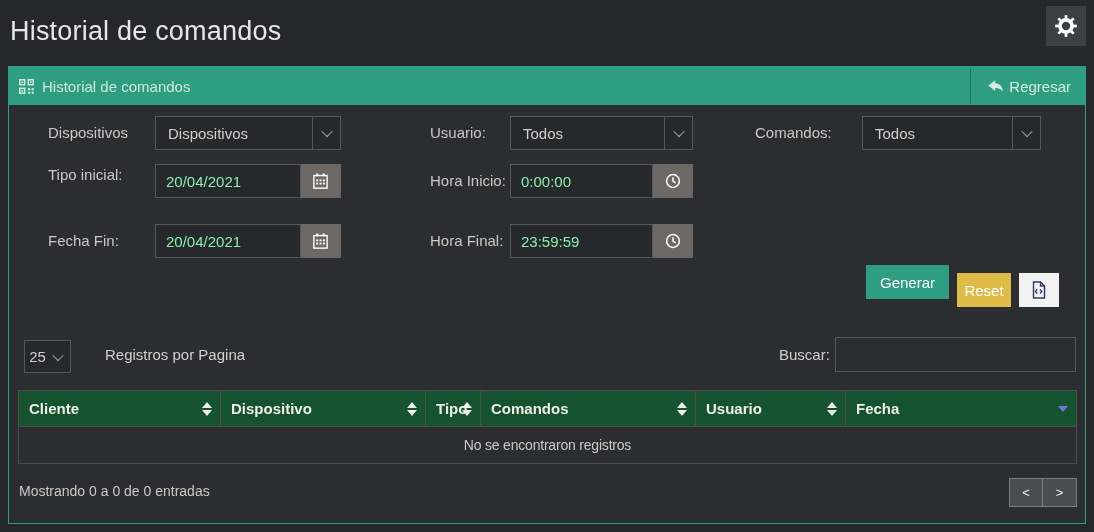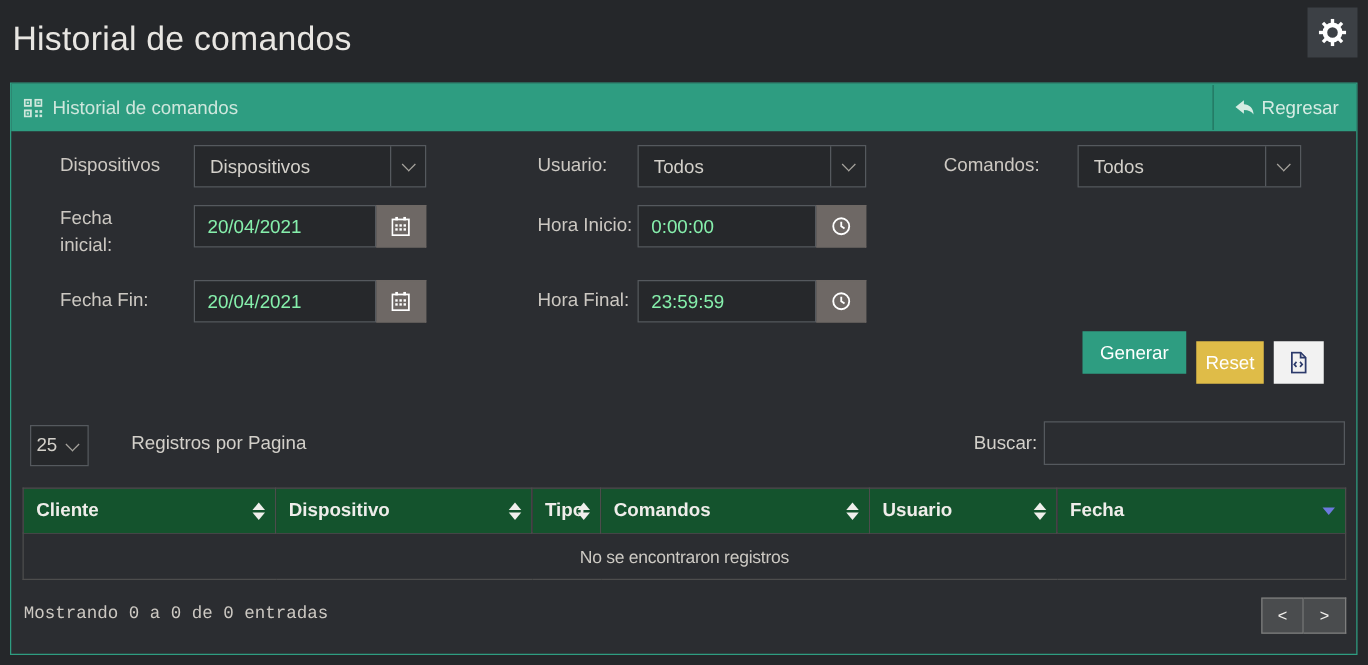--- a/index.html
+++ b/index.html
@@ -100,21 +100,21 @@
   }
   .sort-both { position: absolute; right: 8px; top: 50%; transform: translateY(-50%);
     display: flex; flex-direction: column; gap: 2px; }
   .tri-up   { width: 0; height: 0; border-left: 5px solid transparent; border-right: 5px solid transparent;
               border-bottom: 6px solid #f0efec; }
   .tri-down { width: 0; height: 0; border-left: 5px solid transparent; border-right: 5px solid transparent;
               border-top: 6px solid #f0efec; }
   .tri-down.active { border-top-color: #6c79de; }
 
   
-  .showing { position: absolute; left: 10px; top: 378px; font-size: 14px; color: #ccc8c2; font-family: Liberation Mono, monospace; }
+  .showing { position: absolute; left: 10px; top: 378px; font-size: 14px; color: #ccc8c2; }
   .pager { position: absolute; left: 1000px; top: 373px; display: flex; }
   .pager button {
     width: 34px; height: 29px; background: #4a4c4e; border: 1px solid #7e7e7e;
     color: #f2f0ed; font-size: 13px; cursor: pointer;
     font-family: "Liberation Sans", "DejaVu Sans", sans-serif;
   }
   .pager button + button { border-left: none; }
 
   svg { display: block; }
 </style>
@@ -196,21 +196,21 @@
     </div>
 
     <div class="flabel" style="left:746px; top:17px;">Comandos:</div>
     <div class="sel" style="left:853px; top:11px; width:179px;">
       <span class="sel-value">Todos</span>
       <span class="sel-caret-box">
           <span class="chev"></span>
         </span>
     </div>
 
-    <div class="flabel" style="left:39px; top:59px; width:80px;">Fecha inicial:</div>
+    <div class="flabel" style="left:39px; top:59px; width:80px;">Tipo inicial:</div>
     <div class="igroup" style="left:146px; top:59px;">
       <input style="width: 146px;" value="20/04/2021">
       <button class="addon-btn">
         <span>
           <svg width="15" height="16" viewBox="0 0 14 15">
             <rect x="3" y="0.5" width="2" height="2.6" fill="#fff"></rect>
             <rect x="9" y="0.5" width="2" height="2.6" fill="#fff"></rect>
             <rect x="0.8" y="2.4" width="12.4" height="11.8" fill="none" stroke="#fff" stroke-width="1.3"></rect>
             <g fill="#fff">
               <rect x="3" y="6" width="1.8" height="1.8"></rect>

